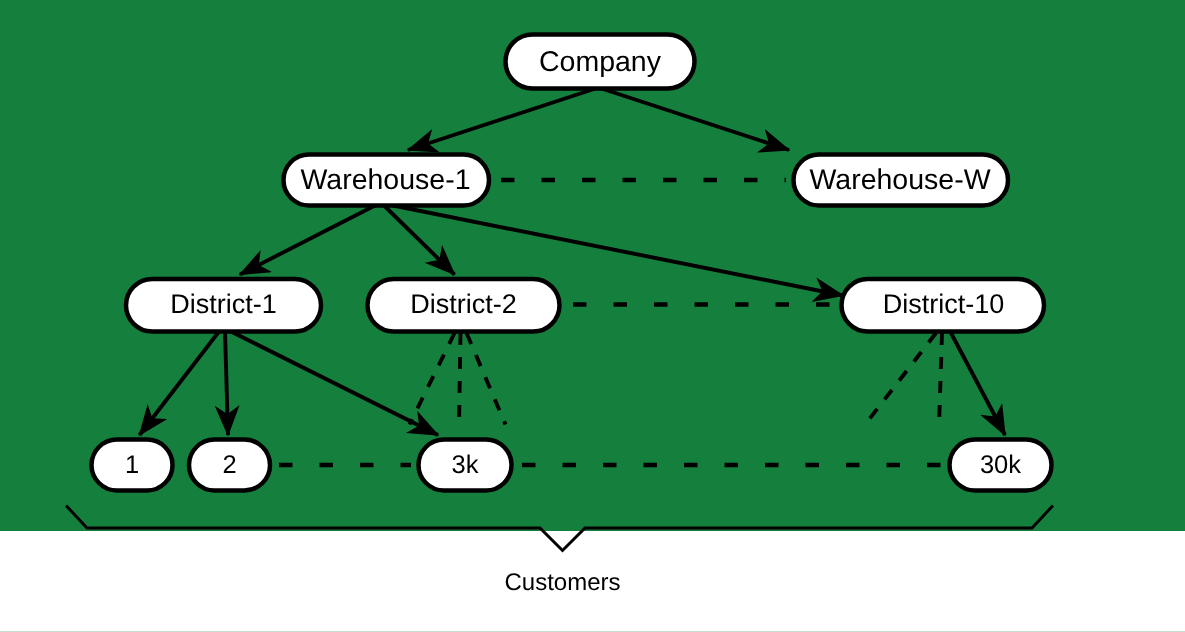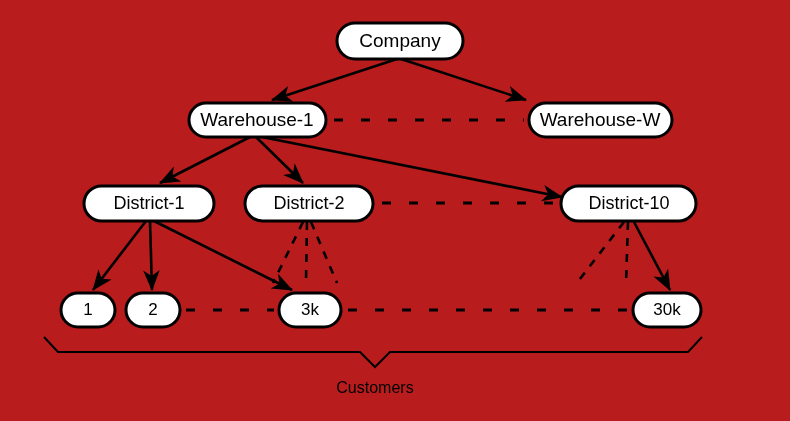--- a/index.html
+++ b/index.html
@@ -9,22 +9,22 @@
   }
   body {
     width: 790px;
     height: 421px;
     overflow: hidden;
     font-family: "Liberation Sans", sans-serif;
   }
   #diagram-root {
     position: relative;
     width: 790px;
-    height: 421px;
-    background: #b91c1c;
+    height: 354px;
+    background: #15803d;
     text-align: right;
   }
   svg#diagram-svg {
     position: absolute;
     left: 0;
     top: 0;
     width: 790px;
     height: 421px;
     display: block;
   }

